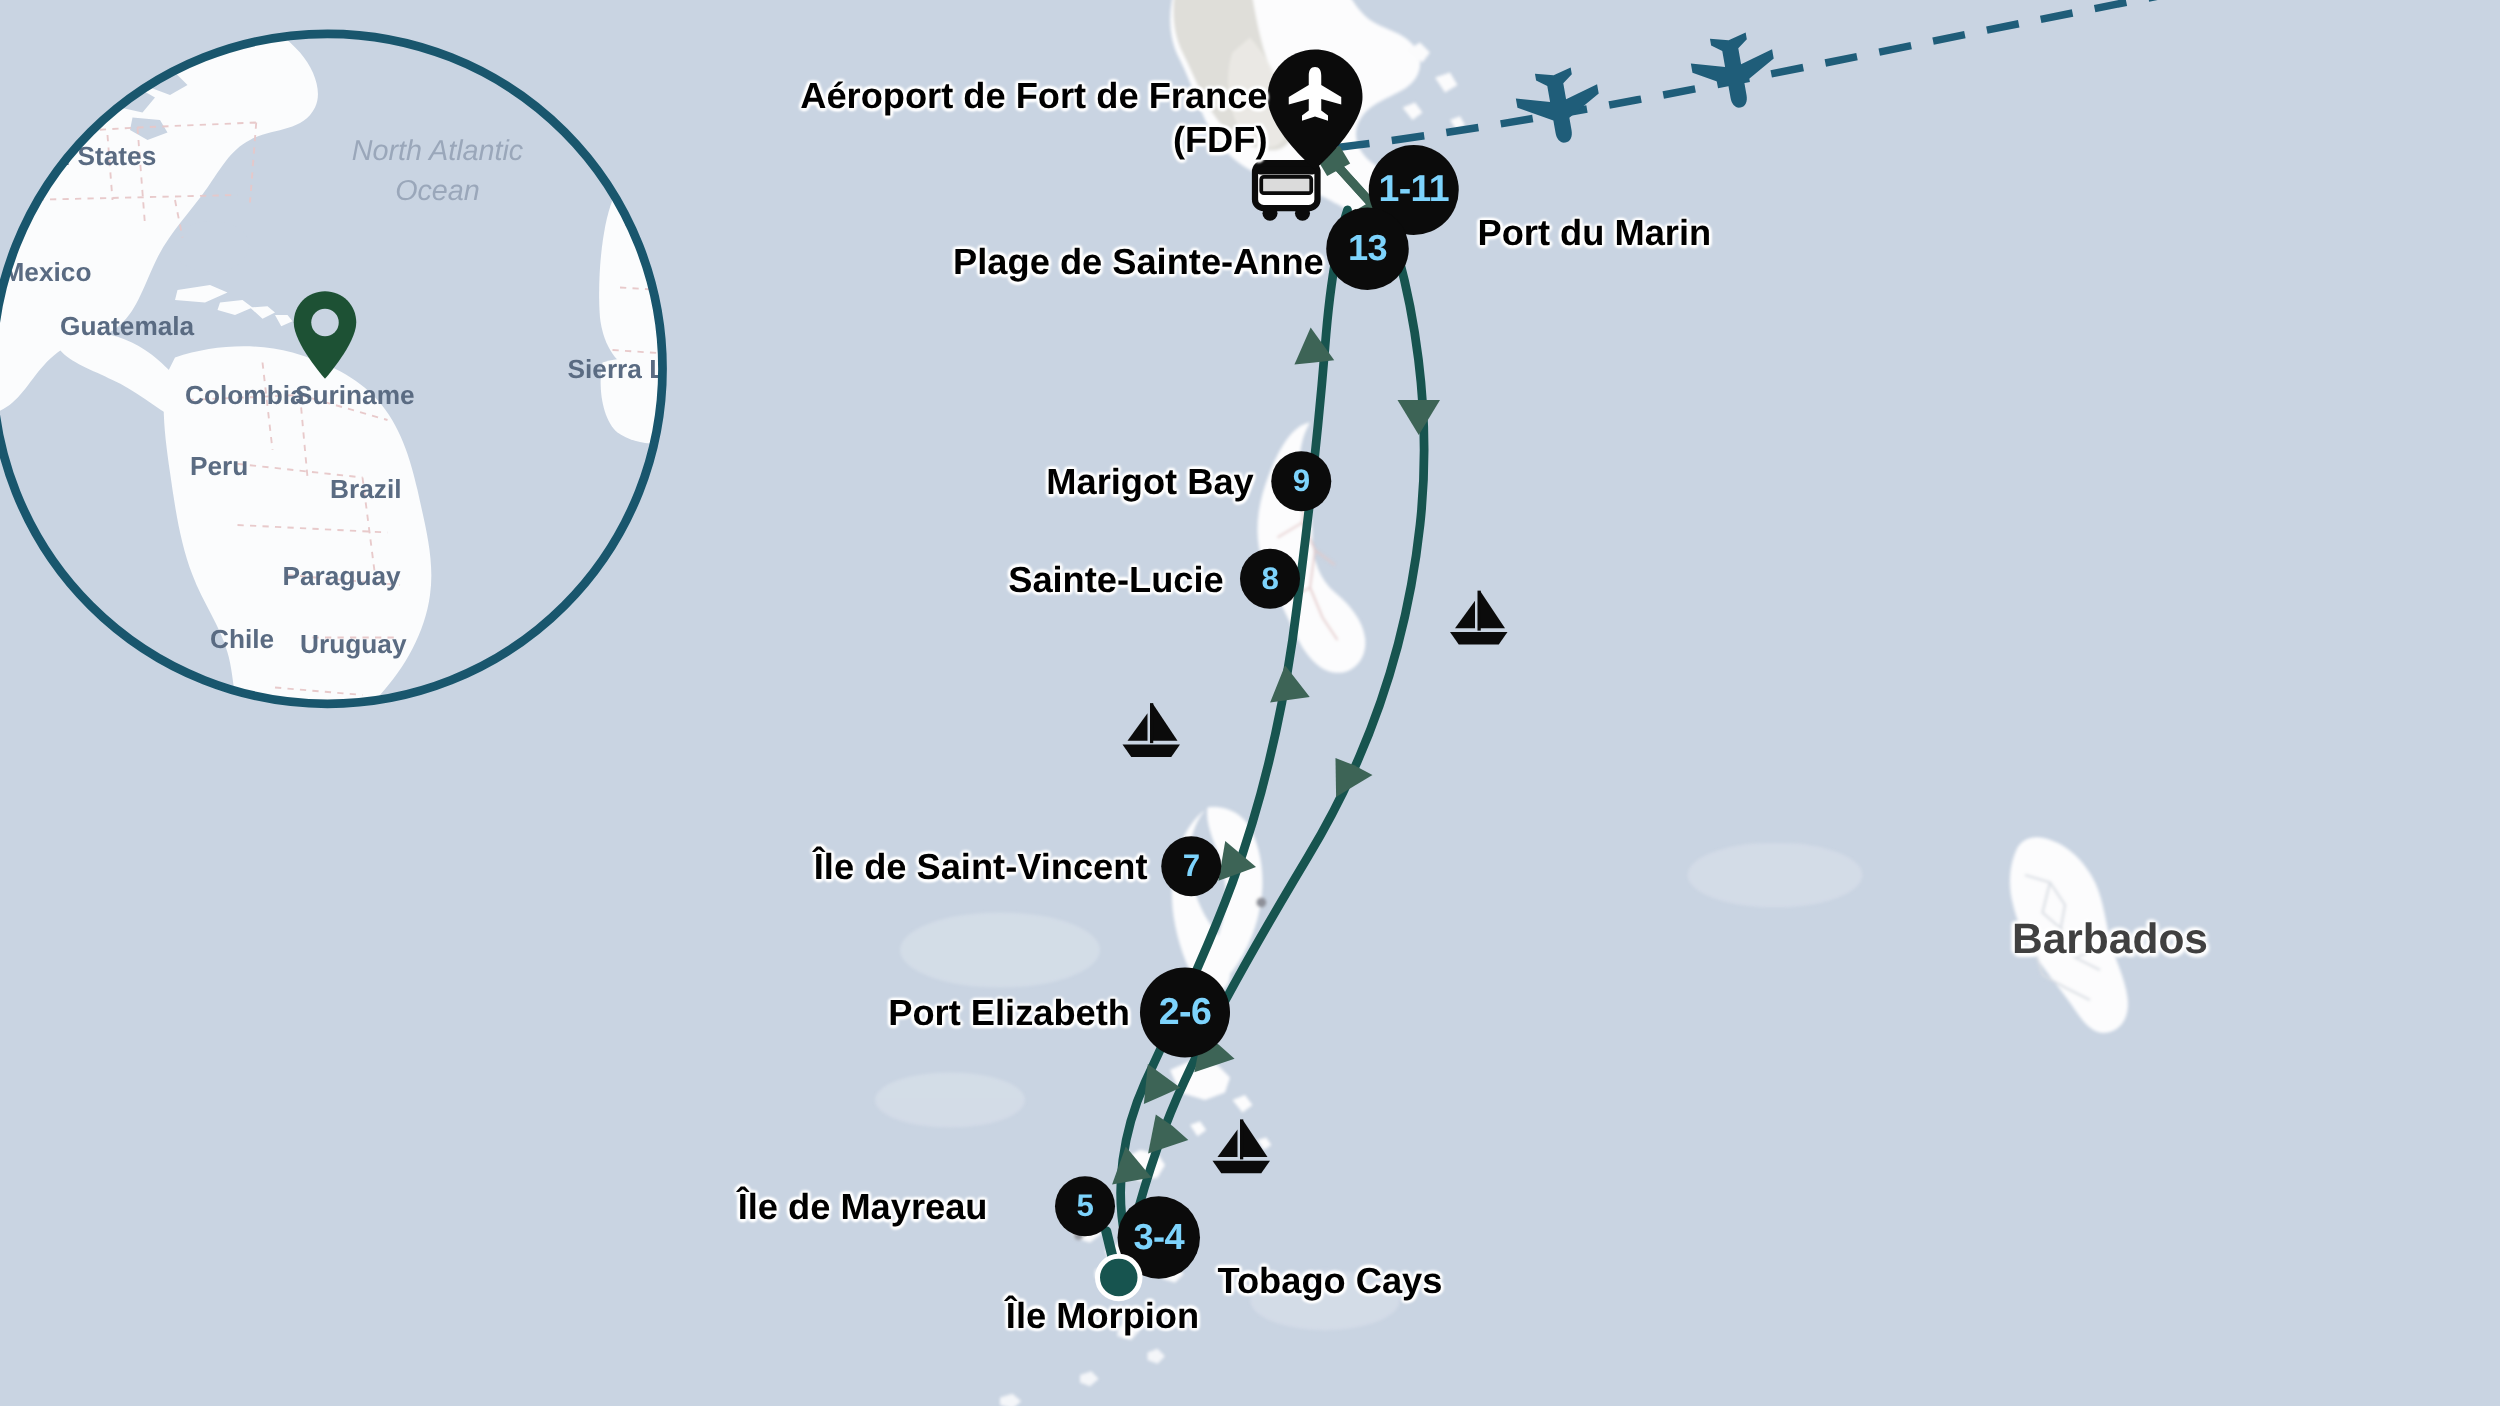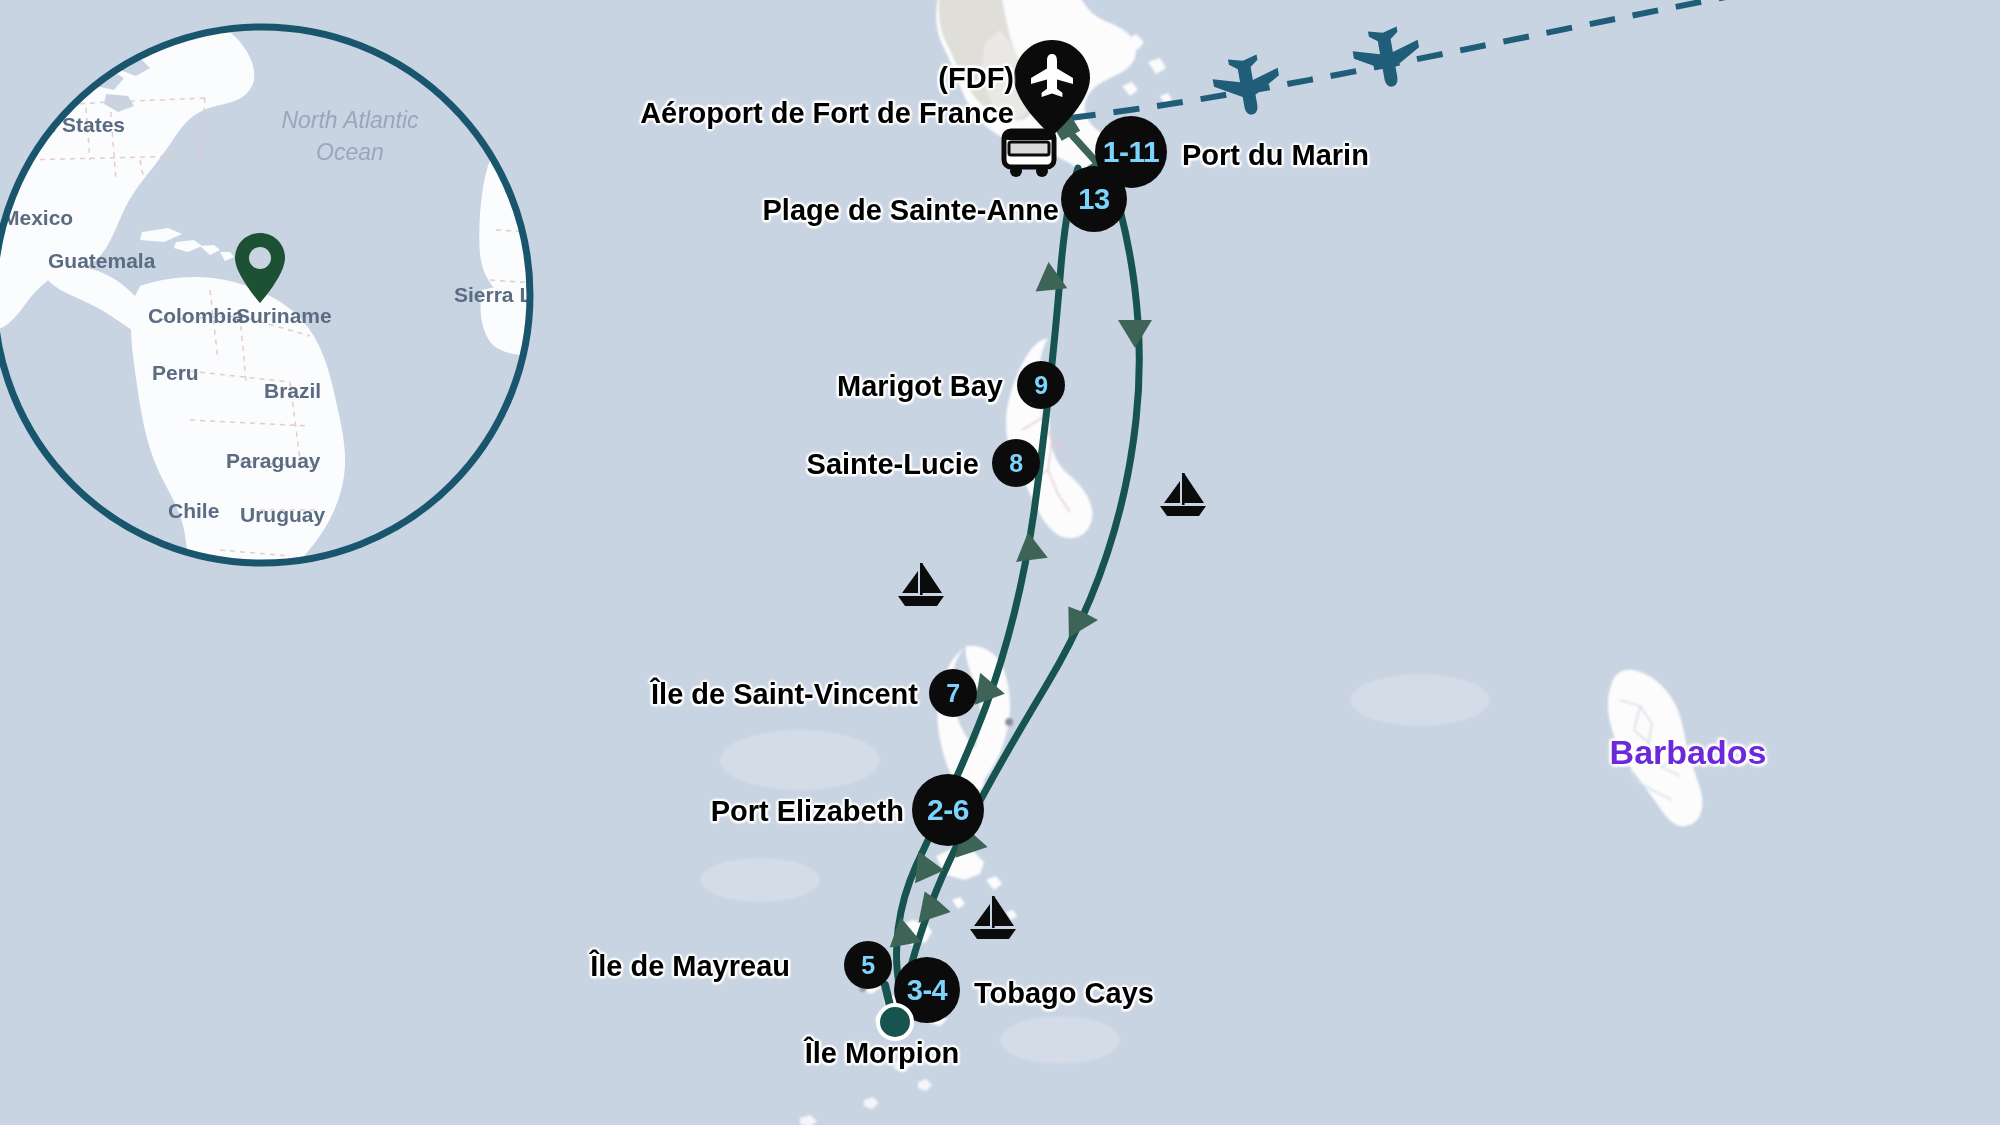--- a/index.html
+++ b/index.html
@@ -27,26 +27,26 @@
 
   
   .mlabel{
     position:absolute;z-index:45;font-weight:700;font-size:29px;color:#000;
     white-space:nowrap;line-height:1.22;
     text-shadow:
       2px 0 2px #ffffff,-2px 0 2px #ffffff,0 2px 2px #ffffff,0 -2px 2px #ffffff,
       1.5px 1.5px 2px #ffffff,-1.5px 1.5px 2px #ffffff,
       1.5px -1.5px 2px #ffffff,-1.5px -1.5px 2px #ffffff;
   }
-  .mlabel.right{transform:translate(0,-50%);}
+  .mlabel.right{transform:translate(0,-50%);margin-top:32px;}
   .mlabel.left{transform:translate(-100%,-50%);text-align:right;}
   .mlabel.center{transform:translate(-50%,-50%);text-align:left;}
 
   .country-label{
-    position:absolute;z-index:20;font-size:34px;font-weight:700;color:#6d28d9;
+    position:absolute;z-index:20;font-size:34px;font-weight:700;color:#404040;
     white-space:nowrap;transform:translate(-50%,-50%);
     text-shadow:2px 0 3px #fff,-2px 0 3px #fff,0 2px 3px #fff,0 -2px 3px #fff,
                 2px 2px 3px #fff,-2px -2px 3px #fff;
   }
 
   
   .sprite{position:absolute;transform:translate(-50%,-50%);z-index:42;}
   .sprite.bus{z-index:41;}
 </style>
 </head>
@@ -321,22 +321,22 @@
   </div>
   <div class="sprite" style="left:1387px;top:58px;">
     <svg width="86" height="70" viewBox="0 0 86 70" style="transform:rotate(-190deg);">
       <path fill="#1f5d79" d="M43,4 c-4,0 -6.5,3.4 -6.5,9 v10 L10,38 v7.6 L36.5,38 v13
            l-8,6 v5.4 L43,58.6 l14.5,3.8 V57 l-8,-6 V38 l26.5,7.6 V38 L49.5,23 V13
            c0,-5.6 -2.5,-9 -6.5,-9 Z"></path>
     </svg>
   </div>
 
   <div class="mlabel left" style="left:1014px;top:96px;">
+    <div>Aéroport de Fort de France</div>
     <div>(FDF)</div>
-    <div>Aéroport de Fort de France</div>
   </div>
 
   <div class="marker m-lg" style="left:1131px;top:152px;">1-11</div>
   <div class="mlabel right" style="left:1182px;top:156px;">Port du Marin</div>
 
   <div class="marker m-md" style="left:1094px;top:199px;">13</div>
   <div class="mlabel left" style="left:1059px;top:211px;padding-left:11px;">Plage de Sainte-Anne</div>
 
   <div class="marker m-sm" style="left:1041px;top:385px;">9</div>
   <div class="mlabel left" style="left:1003px;top:387px;">Marigot Bay</div>

